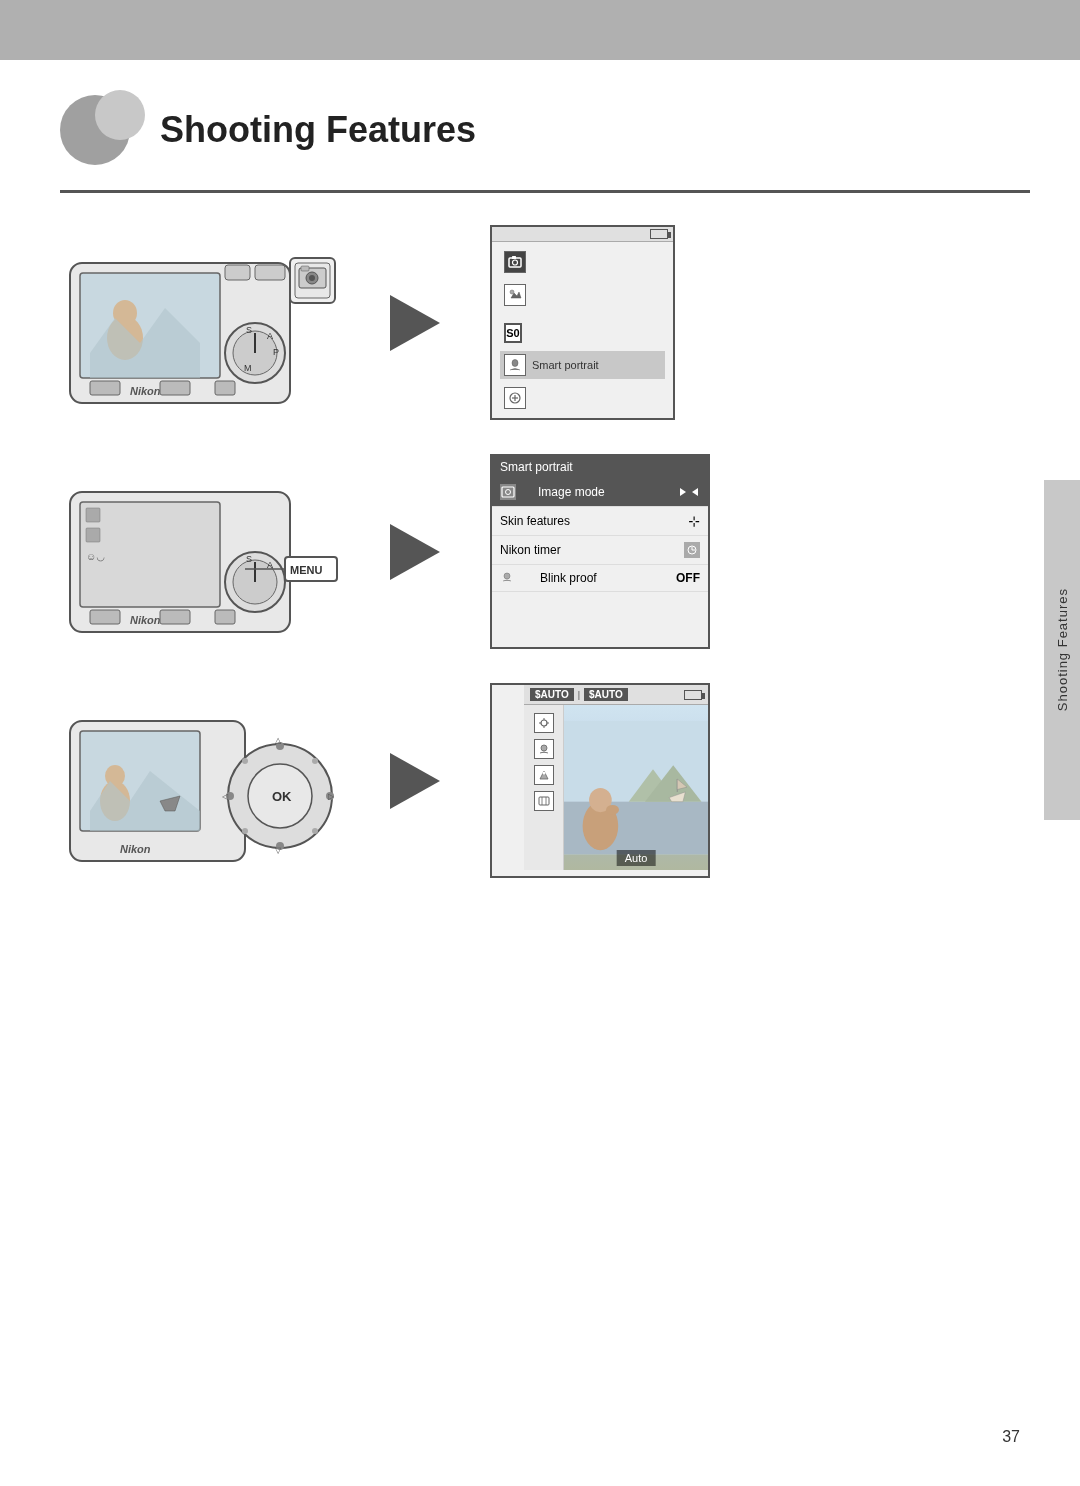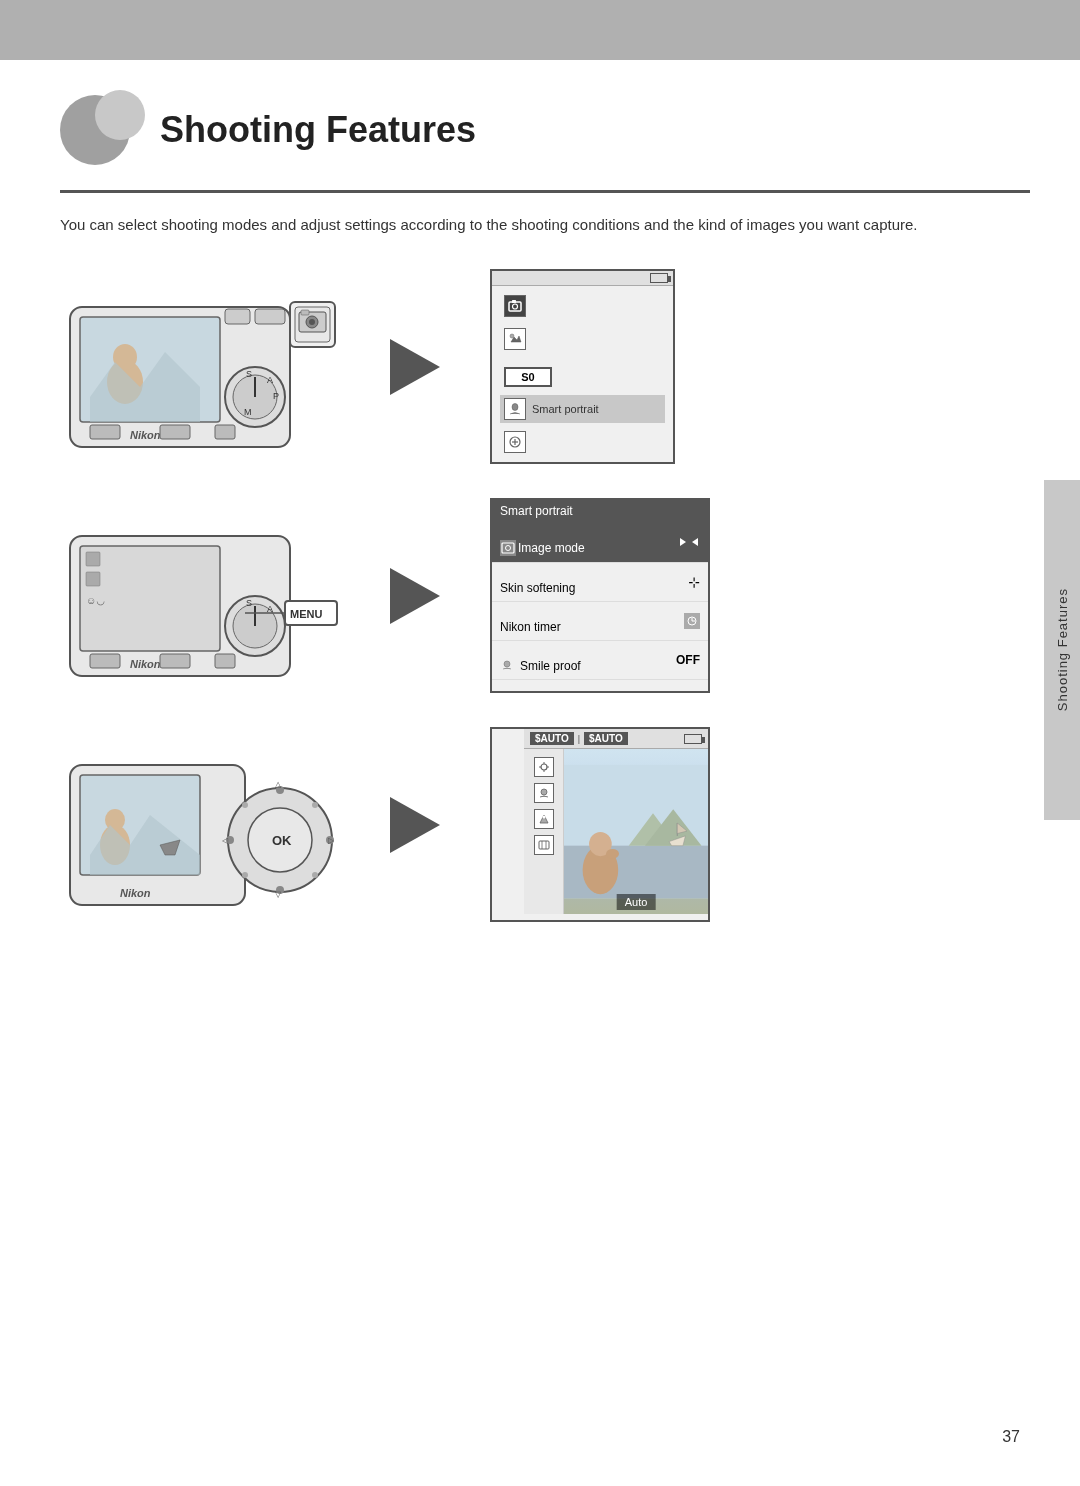--- a/index.html
+++ b/index.html
@@ -208,21 +208,21 @@
     }
     .mode-icon-box.dark {
       background: #444;
       color: #fff;
     }
     .mode-label {
       font-size: 11px;
       color: #333;
     }
     .so-box {
-      width: 48px;
+      width: 18px;
       height: 20px;
       border: 2px solid #555;
       display: flex;
       align-items: center;
       justify-content: center;
       font-size: 11px;
       font-weight: bold;
       background: #fff;
       margin-top: 6px;
     }
@@ -249,22 +249,21 @@
       font-size: 12px;
       border-bottom: 1px solid #ddd;
     }
     .screen2-row.highlighted {
       background: #555;
       color: #fff;
     }
     .screen2-row-left {
       display: flex;
       align-items: center;
-      gap: 2px;
-      margin-top: 12px;
+      gap: 22px;
     }
     .row-icon {
       width: 16px;
       height: 16px;
       background: #888;
       display: flex;
       align-items: center;
       justify-content: center;
       font-size: 8px;
       color: #fff;
@@ -364,21 +363,20 @@
   <div class="title-section">
     <div class="title-circles">
       <div class="circle-big"></div>
       <div class="circle-small"></div>
     </div>
     <h1 class="page-title">Shooting Features</h1>
   </div>
 
   <div class="divider"></div>
 
-  <p class="description">You can select shooting modes and adjust settings according to the shooting conditions and the kind of images you want capture.</p>
 
   <div class="section-row">
 
     <div class="camera-wrap">
       <svg class="camera-svg" viewBox="0 0 280 195" xmlns="http://www.w3.org/2000/svg">
 
         <rect x="10" y="40" width="220" height="140" rx="12" fill="#e8e8e8" stroke="#555" stroke-width="2"></rect>
 
         <rect x="20" y="50" width="140" height="105" rx="3" fill="#c8d8e0" stroke="#666" stroke-width="1.5"></rect>
 
@@ -530,21 +528,21 @@
               <polygon points="8,6 2,2 2,10" fill="#fff"></polygon>
             </svg>
           <svg width="10" height="12" viewBox="0 0 10 12">
               <polygon points="2,6 8,2 8,10" fill="#fff"></polygon>
             </svg>
         </div>
       </div>
 
       <div class="screen2-row">
         <div class="screen2-row-left">
-          <span>Skin softening</span>
+          <span>Skin features</span>
         </div>
         <span style="font-size:14px;">⊹</span>
       </div>
 
       <div class="screen2-row">
         <div class="screen2-row-left">
           <span>Nikon timer</span>
         </div>
         <div class="row-icon" style="background:#aaa;">
           <svg width="14" height="12" viewBox="0 0 14 12">
@@ -554,21 +552,21 @@
           </svg>
         </div>
       </div>
 
       <div class="screen2-row">
         <div class="screen2-row-left">
           <svg width="14" height="14" viewBox="0 0 14 14" style="margin-right:4px;">
             <ellipse cx="7" cy="5" rx="3" ry="3" fill="#aaa" stroke="#666" stroke-width="0.5"></ellipse>
             <path d="M3,10 Q7,8 11,10" fill="#aaa" stroke="#666" stroke-width="0.5"></path>
           </svg>
-          <span>Smile proof</span>
+          <span>Blink proof</span>
         </div>
         <span style="font-size:12px;font-weight:bold;margin-left:48px;">OFF</span>
       </div>
 
       <div style="flex:1;background:#e0e0e0;"></div>
     </div>
   </div>
 
   <div class="section-row">
 

